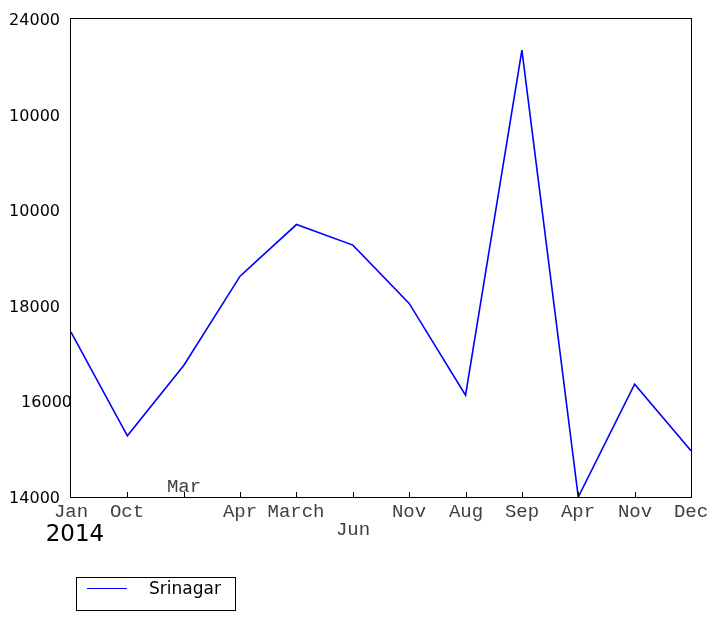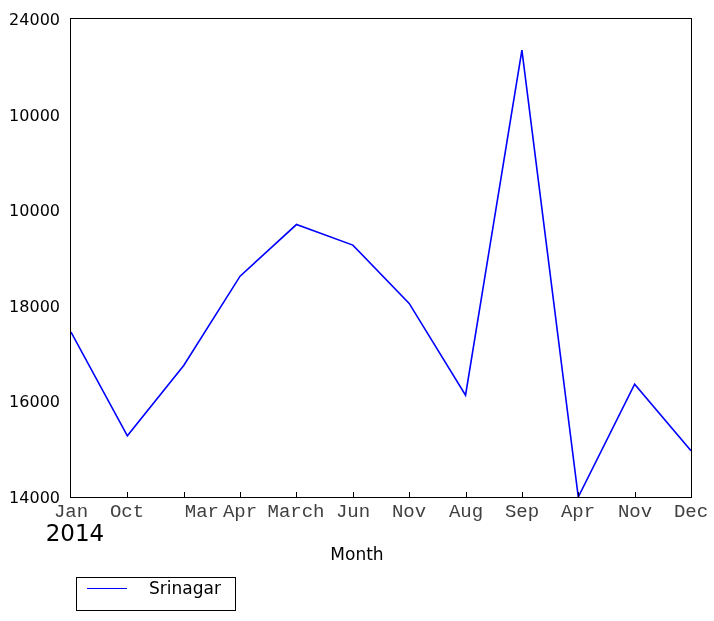--- a/index.html
+++ b/index.html
@@ -123,64 +123,63 @@
   }
 </style>
 </head>
 <body>
 
 <div id="figure">
 
   <div id="y-tick-layer">
       <div class="ytl" style="left: 0px; top: 489px;">14000</div>
       <div class="ytick-mark" style="top: 401px;"></div>
-      <div class="ytl" style="left: 0px; top: 393px;">16000</div>
+      <div class="ytl" style="left: 12px; top: 393px;">16000</div>
       <div class="ytick-mark" style="top: 306px;"></div>
       <div class="ytl" style="left: 0px; top: 298px;">18000</div>
       <div class="ytick-mark" style="top: 210px;"></div>
       <div class="ytl" style="left: 0px; top: 202px;">10000</div>
       <div class="ytick-mark" style="top: 115px;"></div>
       <div class="ytl" style="left: 0px; top: 107px;">10000</div>
       <div class="ytl" style="left: 0px; top: 11px;">24000</div>
     </div>
 
   <div id="plot-frame">
     <svg id="plot-svg" width="620" height="478" viewBox="0 0 620 478">
       <polyline id="series-line" fill="none" stroke="#0000ff" stroke-width="1.6" points="0.00,313.09 56.36,416.82 112.73,346.55 169.09,257.16 225.45,205.54 281.82,226.09 338.18,284.41 394.55,376.19 450.91,31.07 507.27,478.00 563.64,365.19 620.00,431.63"></polyline>
     </svg>
   </div>
 
   <div id="x-tick-layer">
       <div class="xtl" style="left: 36px; top: 503px;">Jan</div>
       <div class="xtick-mark" style="left: 127px;"></div>
       <div class="xtl" style="left: 92px; top: 503px;">Oct</div>
       <div class="xtick-mark" style="left: 184px;"></div>
-      <div class="xtl" style="left: 149px; top: 503px; text-align: right;">Mar</div>
+      <div class="xtl" style="left: 149px; top: 478px;">Mar</div>
       <div class="xtick-mark" style="left: 240px;"></div>
       <div class="xtl" style="left: 205px; top: 503px;">Apr</div>
       <div class="xtick-mark" style="left: 296px;"></div>
       <div class="xtl" style="left: 261px; top: 503px;">March</div>
       <div class="xtick-mark" style="left: 353px;"></div>
-      <div class="xtl" style="left: 318px; top: 503px; text-align: center;">Jun</div>
+      <div class="xtl" style="left: 318px; top: 521px; text-align: center;">Jun</div>
       <div class="xtick-mark" style="left: 409px;"></div>
       <div class="xtl" style="left: 374px; top: 503px;">Nov</div>
       <div class="xtick-mark" style="left: 466px;"></div>
       <div class="xtl" style="left: 431px; top: 503px;">Aug</div>
       <div class="xtick-mark" style="left: 522px;"></div>
       <div class="xtl" style="left: 487px; top: 503px;">Sep</div>
       <div class="xtick-mark" style="left: 578px;"></div>
       <div class="xtl" style="left: 543px; top: 503px;">Apr</div>
       <div class="xtick-mark" style="left: 635px;"></div>
       <div class="xtl" style="left: 600px; top: 503px;">Nov</div>
       <div class="xtick-mark" style="left: 691px;"></div>
       <div class="xtl" style="left: 656px; top: 503px;">Dec</div>
     </div>
 
   <div id="x-offset-label">2014</div>
 
-  <div id="xlabel">Month</div>
 
   <div id="legend">
     <span id="legend-line" style="border-top-color: rgb(0, 0, 255);"></span>
     <span id="legend-text">Srinagar</span>
   </div>
 
 </div>
 
 </body></html>

